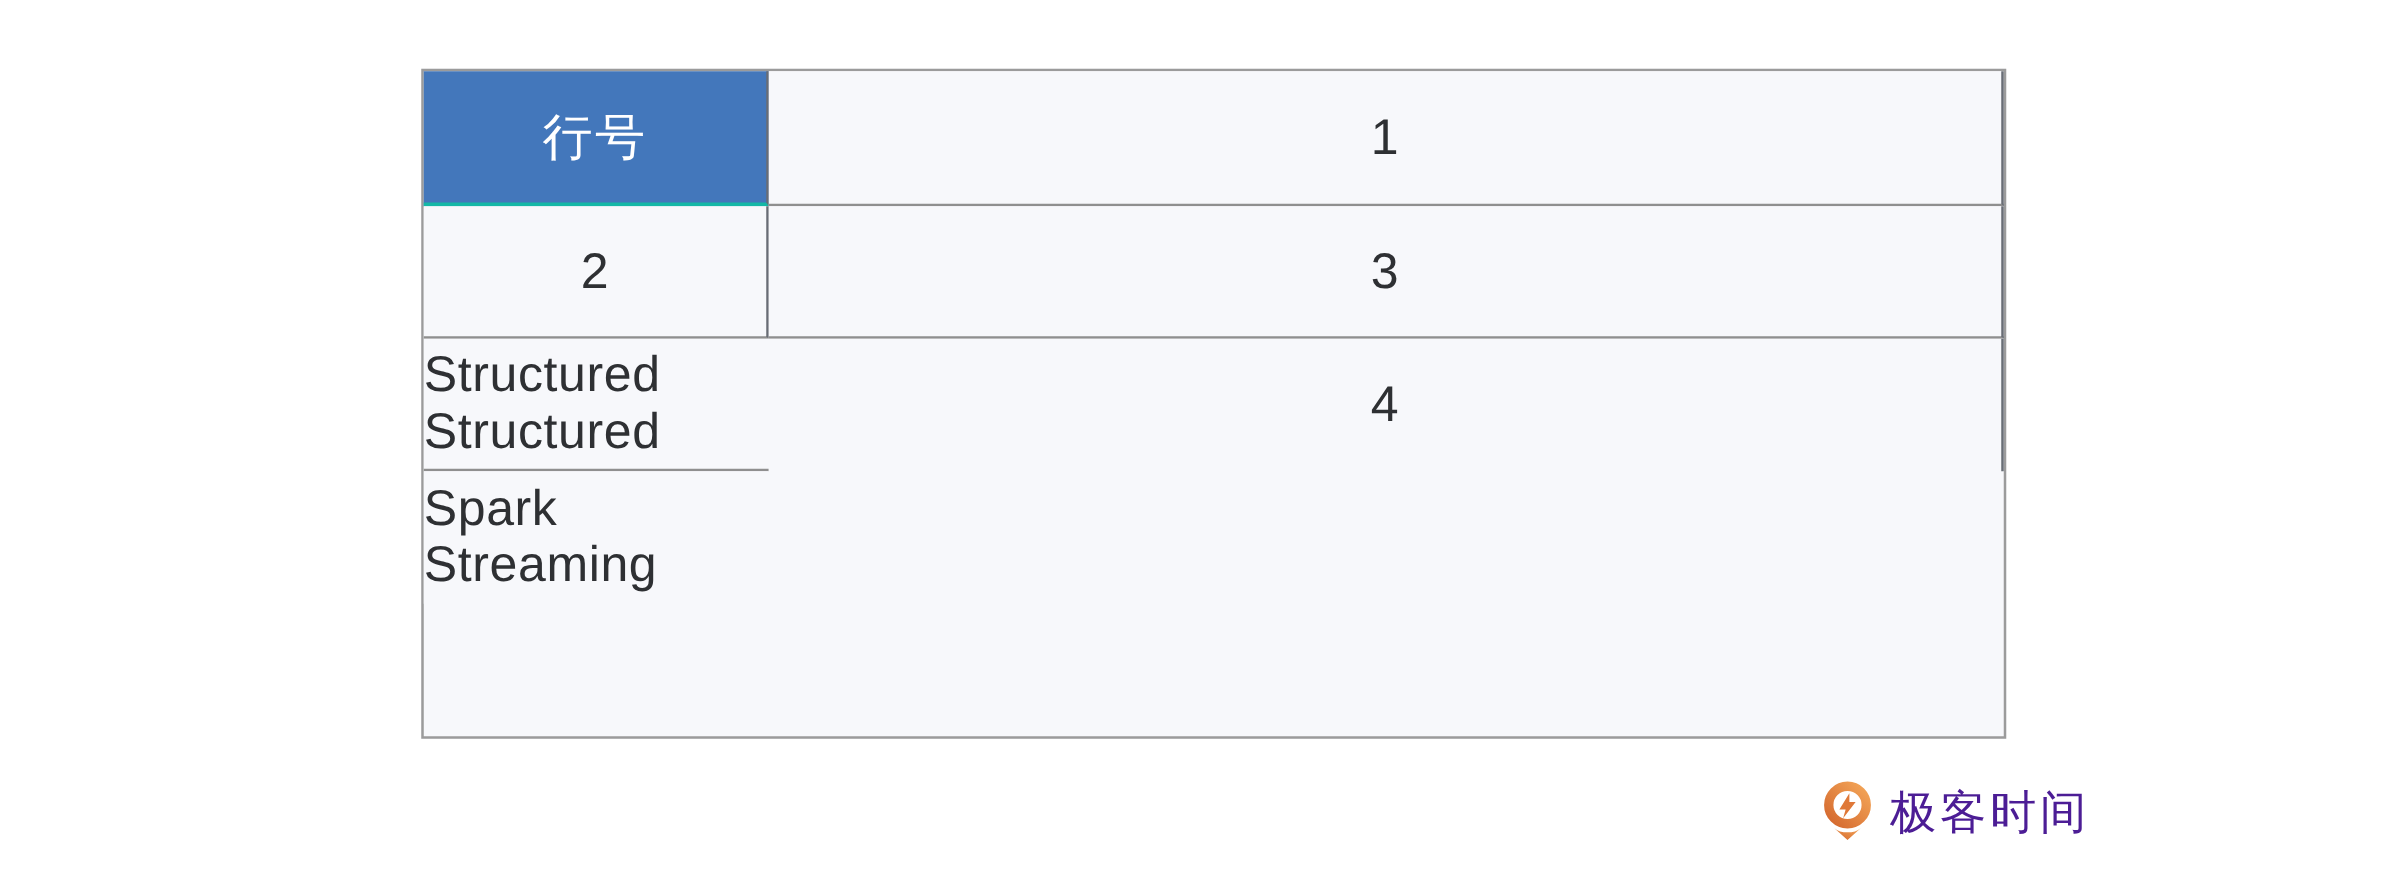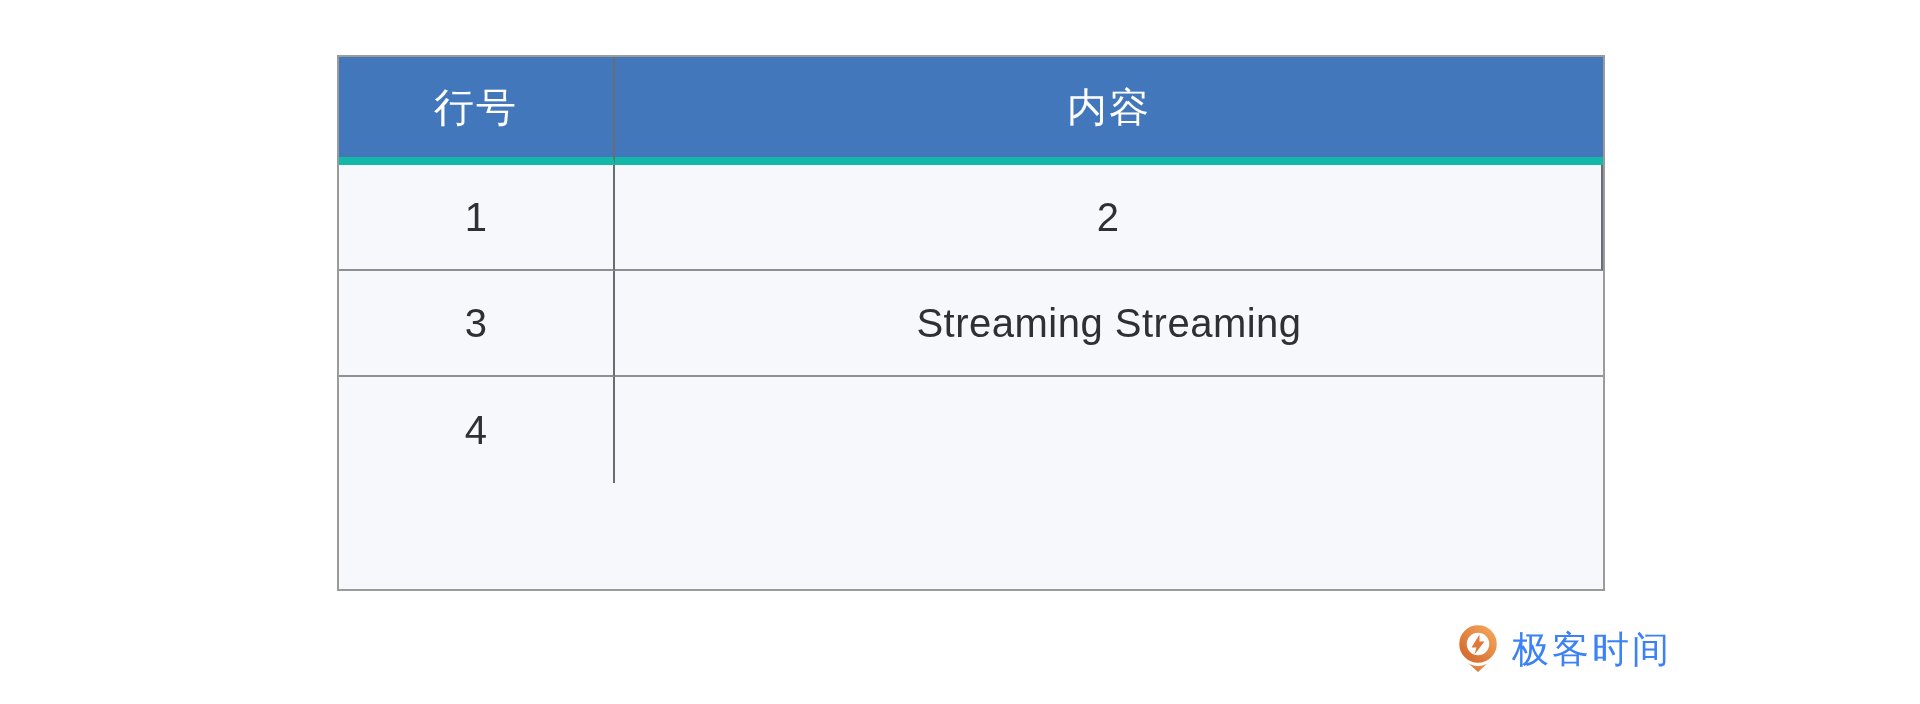--- a/index.html
+++ b/index.html
@@ -33,61 +33,61 @@
     color: #2e3033;
     background: #f7f8fb;
     border-bottom: 2px solid #8f8f8f;
     letter-spacing: 0.5px;
   }
   .cell.col-num { border-right: 2px solid #686d75; }
   .cell.header {
     background: #4377bb;
     color: #ffffff;
     font-size: 40px;
-    border-bottom: 8px solid #14b8a6;
+    border-bottom: 3px solid #14b8a6;
     letter-spacing: 2px;
   }
   .row-last .cell, .cell.row-last { border-bottom: none; }
 
   
   .brand {
     position: absolute;
     left: 1454px;
     top: 620px;
     height: 60px;
     display: flex;
     align-items: center;
     gap: 10px;
   }
   .brand-icon { width: 48px; height: 56px; display: block; }
   .brand-text {
     font-size: 37px;
-    color: #3b82f6;
+    color: #4c1d95;
     letter-spacing: 3px;
     white-space: nowrap;
   }
 </style>
 </head>
 <body>
 
 <div class="stage">
 
   <div class="data-table">
 
     <div class="cell header col-num">行号</div>
-    <div class="cell header">内容</div>
 
     <div class="cell col-num">1</div>
 
     <div class="cell col-num">2</div>
 
     <div class="cell col-num">3</div>
-    <div class="cell">Streaming Streaming</div>
+    <div class="cell">Structured Structured</div>
 
     <div class="cell col-num row-last">4</div>
+    <div class="cell row-last">Spark Streaming</div>
   </div>
 
   <div class="brand">
     <svg class="brand-icon" viewBox="0 0 48 56" xmlns="http://www.w3.org/2000/svg" aria-hidden="true">
       <defs>
         <linearGradient id="gk-grad" x1="1" y1="0" x2="0" y2="1">
           <stop offset="0" stop-color="#f3a558"></stop>
           <stop offset="1" stop-color="#d4682e"></stop>
         </linearGradient>
       </defs>

